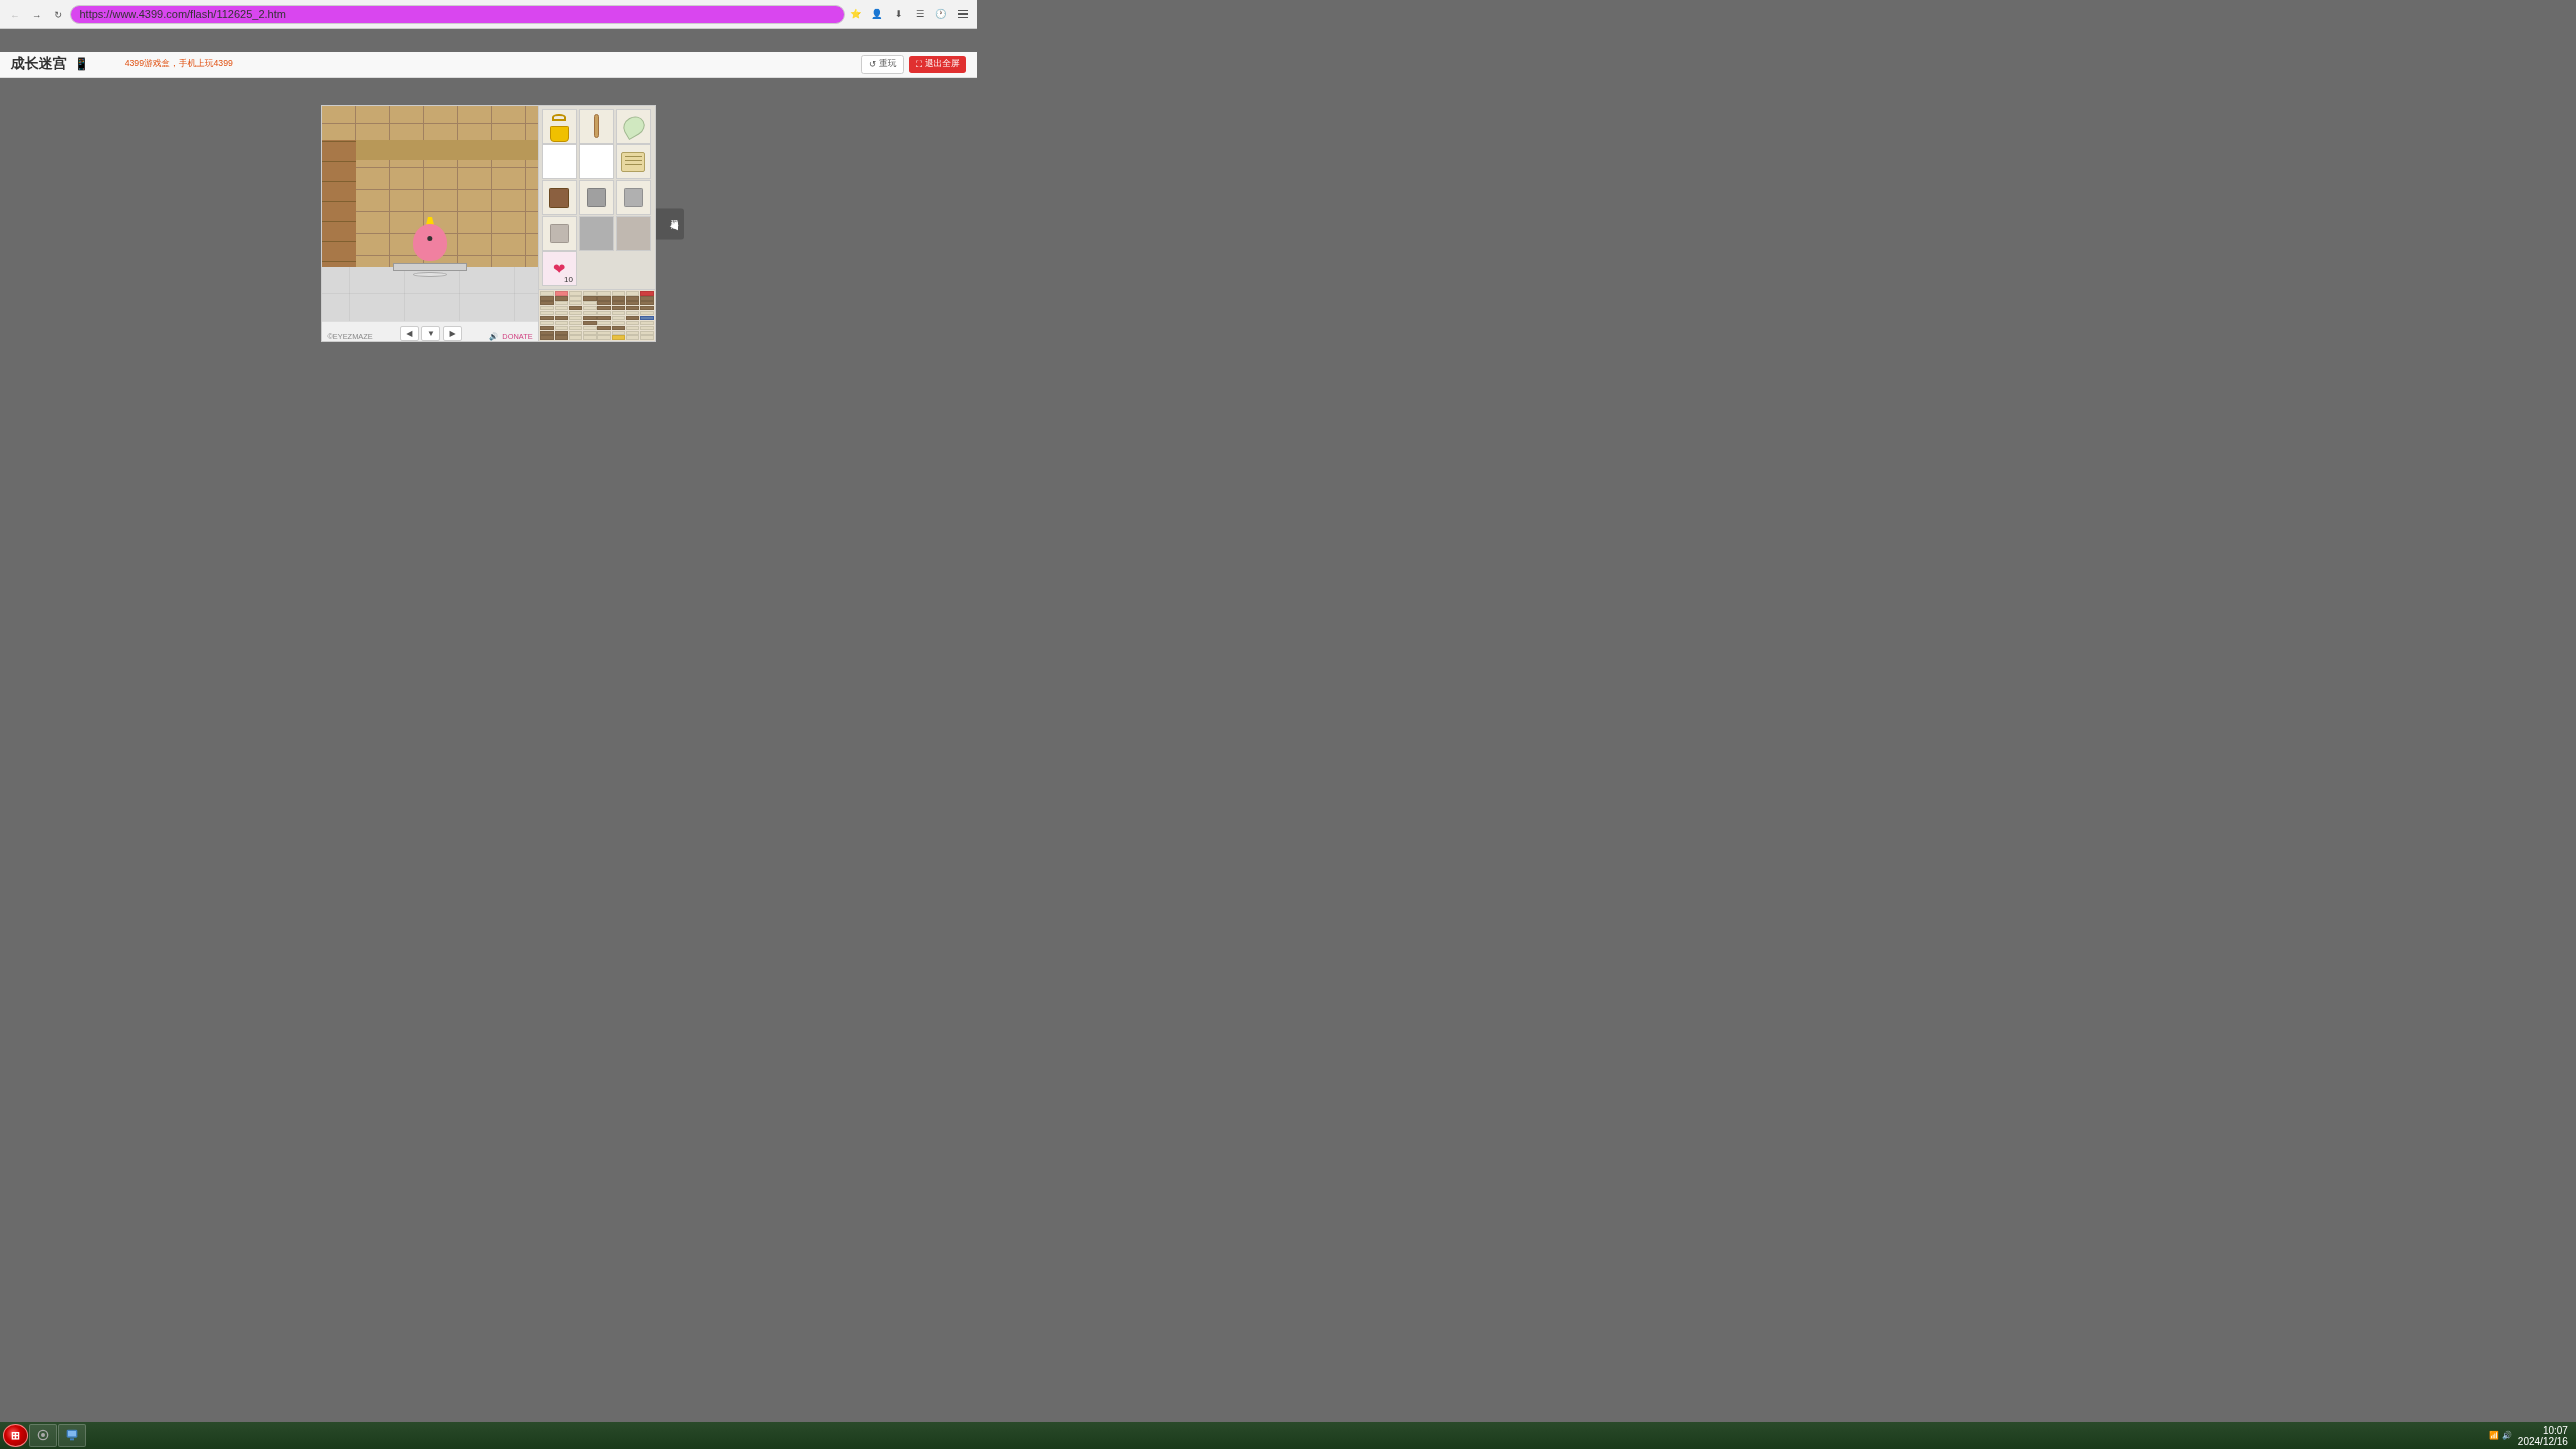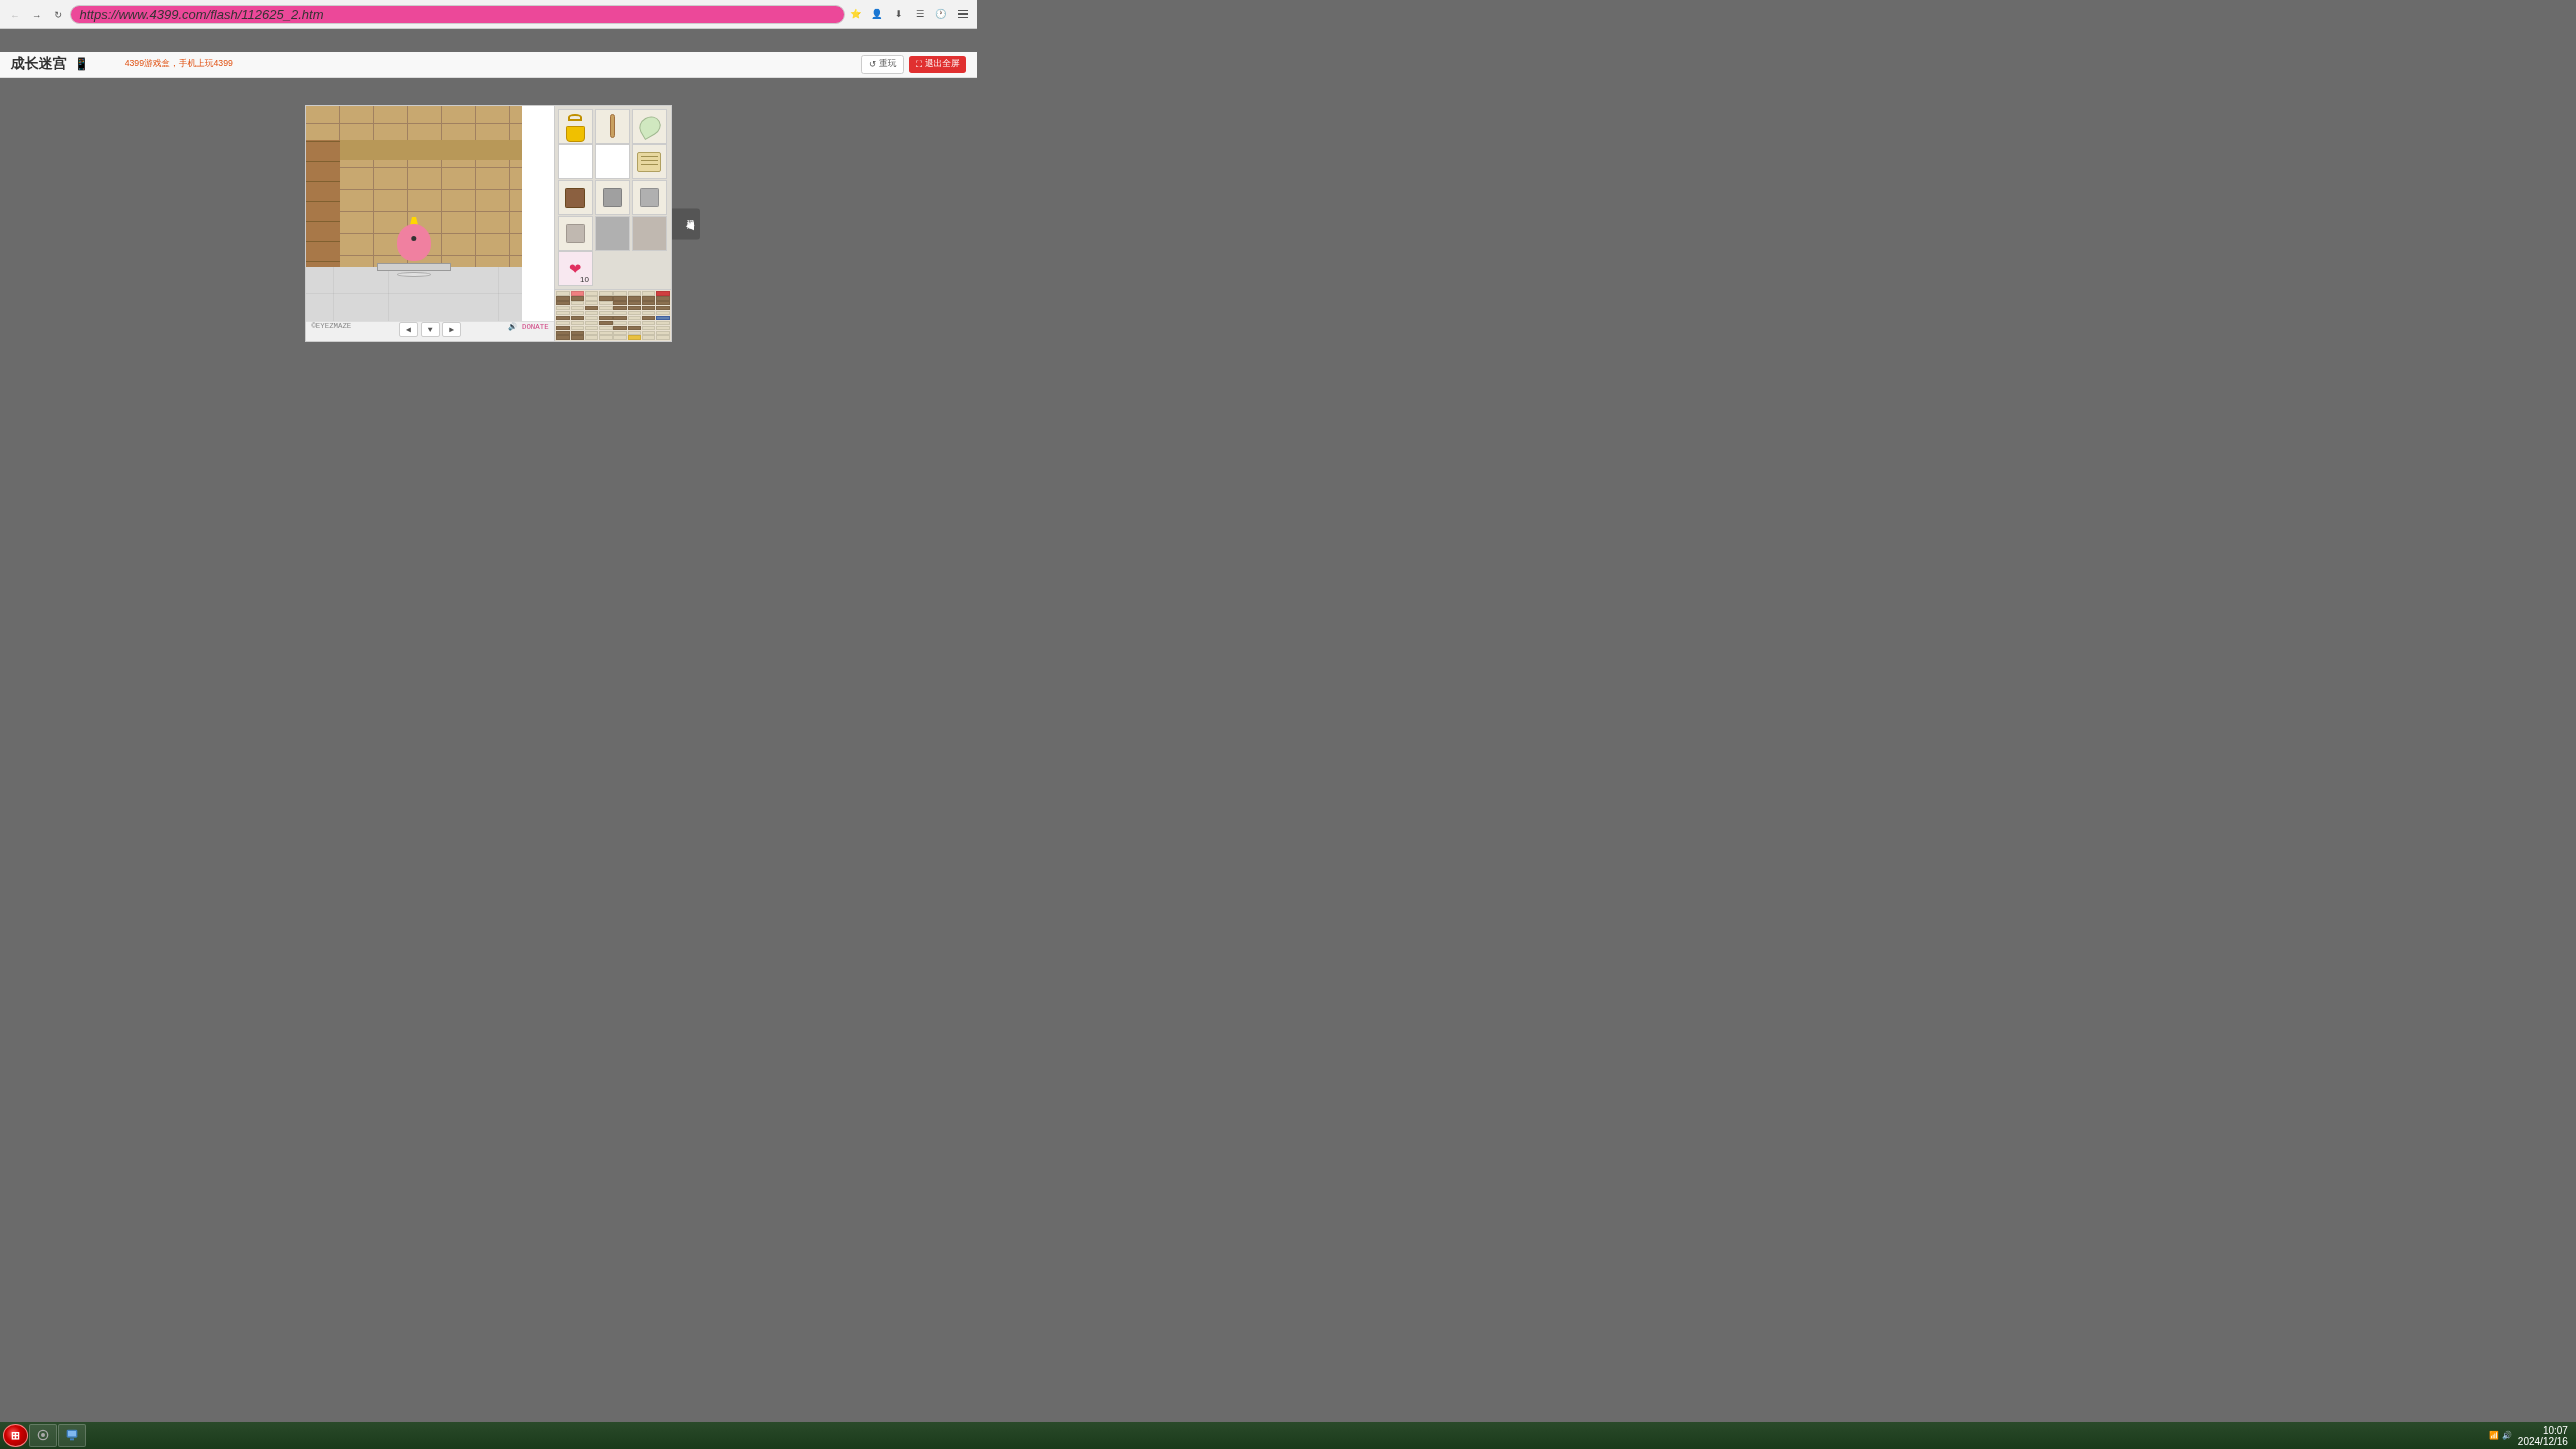--- a/index.html
+++ b/index.html
@@ -93,29 +93,28 @@
       color: #555;
       cursor: pointer;
       border-radius: 50%;
       font-size: 9.4px;
     }
     .nav-btn.disabled { color: #bbb; cursor: default; }
 
     .address-bar {
       flex: 1;
       height: 19px;
-      background: #ec4899;
+      background: #d946ef;
       border: 0.7px solid #ccc;
       border-radius: 9.4px;
       display: flex;
       align-items: center;
       padding: 0 8px;
-      font-size: 13px;
+      font-size: 11px;
       color: #333;
-      font-style: italic;
     }
 
     .nav-right-btns {
       display: flex;
       align-items: center;
       gap: 4px;
     }
 
     .nav-icon-btn {
       width: 17.4px;
@@ -329,24 +328,23 @@
       border-right: 2.7px solid transparent;
       border-bottom: 8px solid #ffd700;
     }
 
     
     .game-bottom {
       height: 20px;
       background: #f0f0f0;
       border-top: 0.7px solid #ddd;
       display: flex;
-      align-items: flex-start;
+      align-items: flex-end;
       padding: 0 5.4px;
-      width: 248px;
-      font-family: Liberation Mono, monospace;
+      width: 216px;
     }
 
     .copyright {
       font-size: 7.4px;
       color: #888;
     }
 
     .game-controls {
       margin: 0 auto;
       display: flex;

